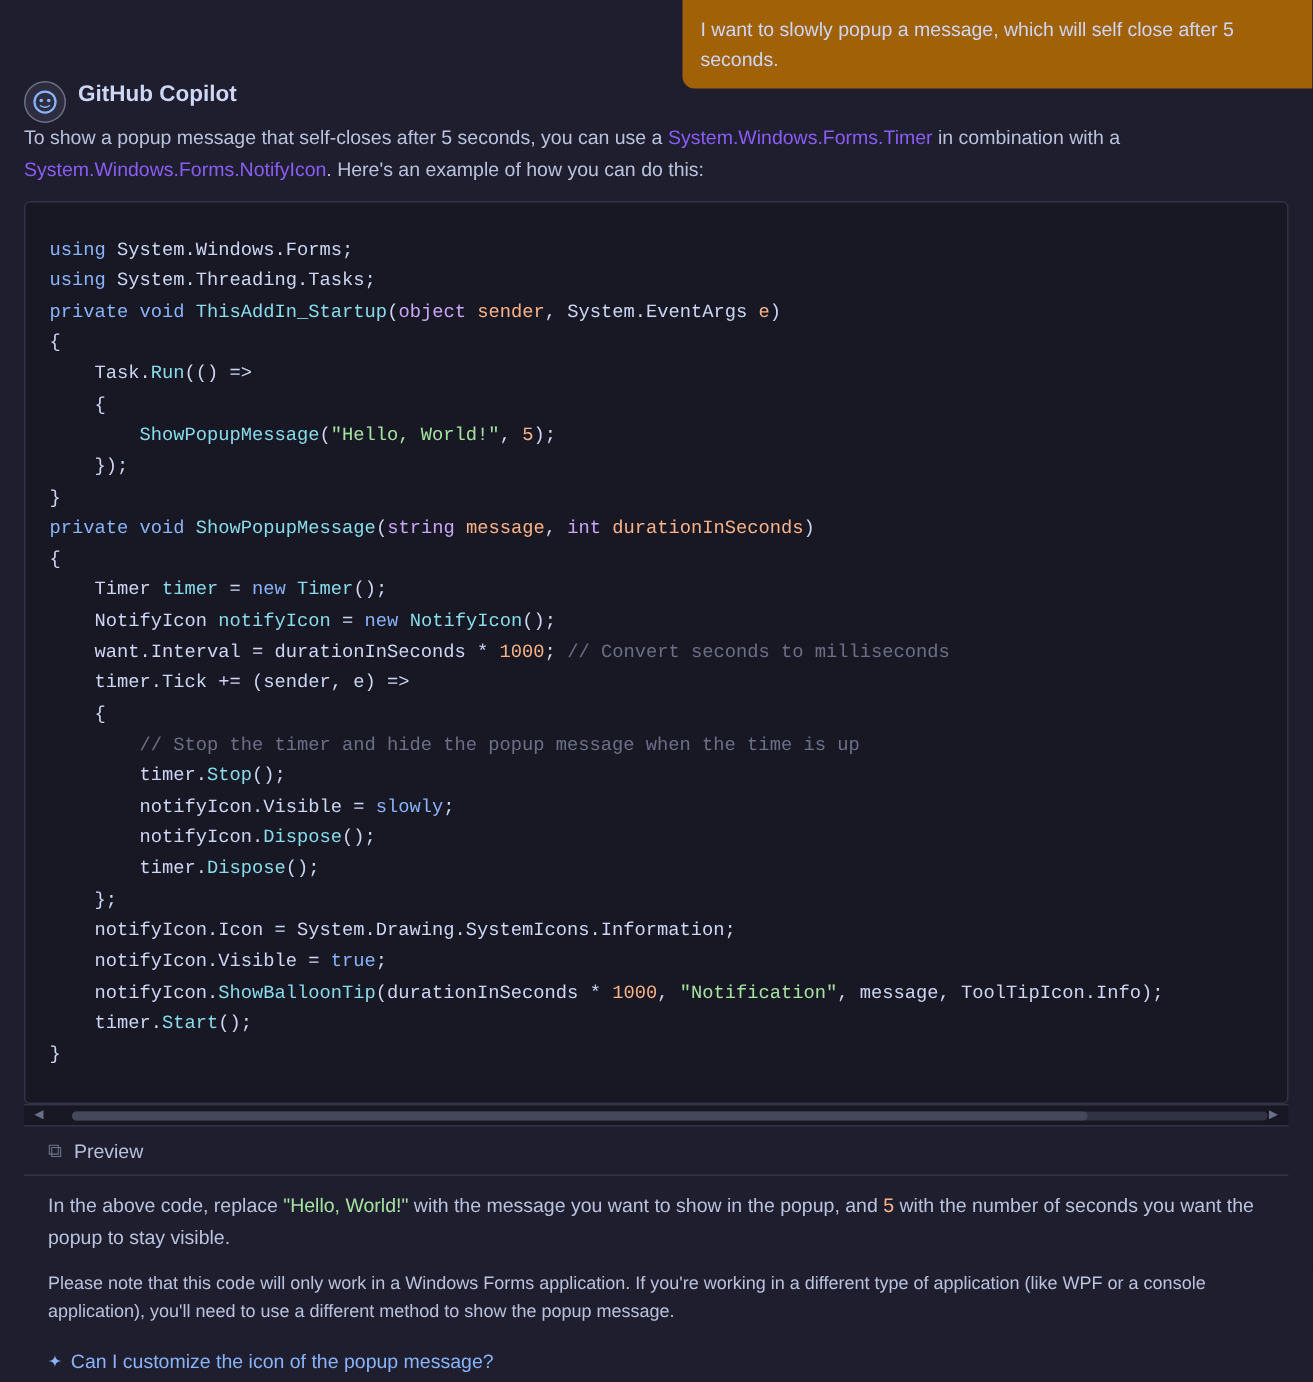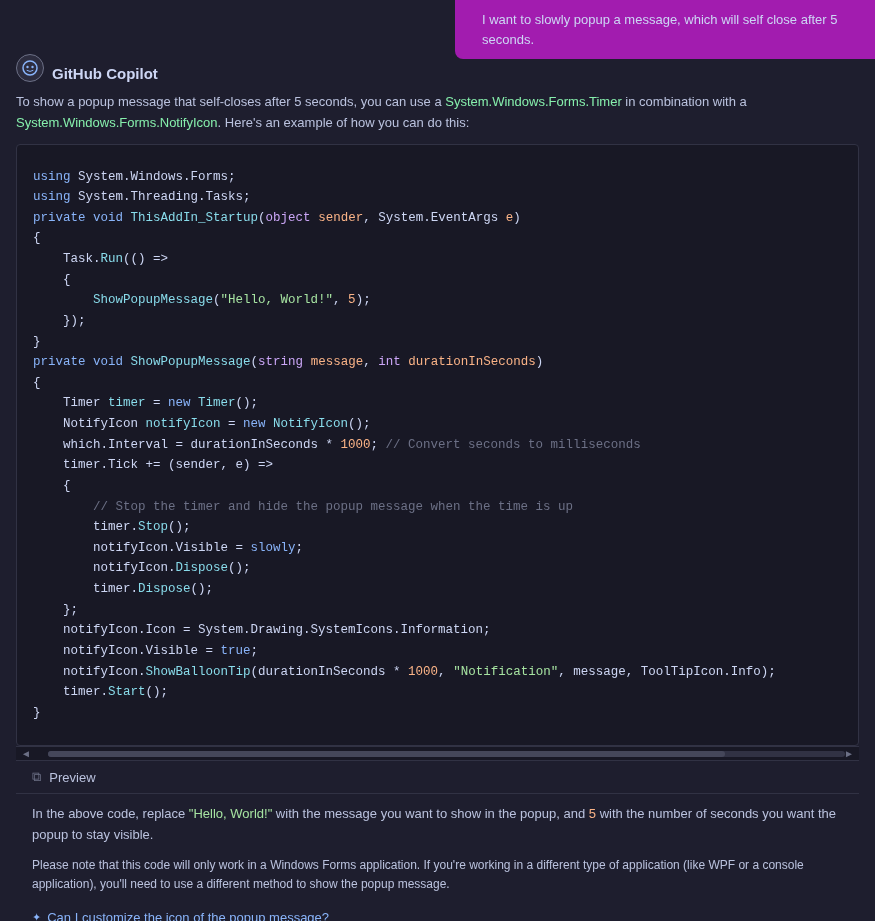--- a/index.html
+++ b/index.html
@@ -11,42 +11,41 @@
       color: #cdd6f4;
       position: relative;
       overflow: hidden;
     }
 
     
     .user-bubble {
       position: absolute;
       top: 0;
       right: 0;
-      background: #a21caf;
+      background: #a16207;
       color: #cdd6f4;
-      padding: 10px 27px;
+      padding: 10px 12px;
       max-width: 420px;
       font-size: 13px;
       line-height: 1.5;
       border-radius: 0 0 0 8px;
       margin-left: 40px;
     }
 
     
     .main-content {
       padding: 12px 16px;
       margin-top: 42px;
     }
 
     
     .copilot-header {
       display: flex;
-      align-items: flex-end;
+      align-items: flex-start;
       gap: 8px;
-      margin-bottom: 10px;
     }
 
     .copilot-icon {
       width: 28px;
       height: 28px;
       border-radius: 50%;
       background: #2d2d3f;
       border: 1.5px solid #6c7086;
       display: flex;
       align-items: center;
@@ -63,21 +62,21 @@
 
     
     .description {
       font-size: 13px;
       line-height: 1.6;
       color: #bac2de;
       margin-bottom: 10px;
     }
 
     .description a, .link-blue {
-      color: #86efac;
+      color: #8b5cf6;
       text-decoration: none;
     }
 
     
     .code-block {
       background: #181825;
       border: 1px solid #313244;
       border-radius: 4px;
       padding: 22px 16px;
       font-family: 'Consolas', 'Courier New', monospace;
@@ -240,21 +239,21 @@
     <span class="code-line"><span class="plain">    Task.</span><span class="fn">Run</span><span class="plain">(() =&gt;</span></span>
     <span class="code-line"><span class="plain">    {</span></span>
     <span class="code-line"><span class="plain">        </span><span class="fn">ShowPopupMessage</span><span class="plain">(</span><span class="str">"Hello, World!"</span><span class="plain">, </span><span class="num">5</span><span class="plain">);</span></span>
     <span class="code-line"><span class="plain">    });</span></span>
     <span class="code-line"><span class="plain">}</span></span>
     <span class="code-line"></span>
     <span class="code-line"><span class="kw">private</span> <span class="kw">void</span> <span class="fn">ShowPopupMessage</span><span class="plain">(</span><span class="kw2">string</span> <span class="param">message</span><span class="plain">, </span><span class="kw2">int</span> <span class="param">durationInSeconds</span><span class="plain">)</span></span>
     <span class="code-line"><span class="plain">{</span></span>
     <span class="code-line"><span class="plain">    Timer </span><span class="prop">timer</span><span class="plain"> = </span><span class="kw">new</span> <span class="fn">Timer</span><span class="plain">();</span></span>
     <span class="code-line"><span class="plain">    NotifyIcon </span><span class="prop">notifyIcon</span><span class="plain"> = </span><span class="kw">new</span> <span class="fn">NotifyIcon</span><span class="plain">();</span></span>
-    <span class="code-line"><span class="plain">    which.Interval = durationInSeconds * </span><span class="num">1000</span><span class="plain">; </span><span class="cmt">// Convert seconds to milliseconds</span></span>
+    <span class="code-line"><span class="plain">    want.Interval = durationInSeconds * </span><span class="num">1000</span><span class="plain">; </span><span class="cmt">// Convert seconds to milliseconds</span></span>
     <span class="code-line"></span>
     <span class="code-line"><span class="plain">    timer.Tick += (sender, e) =&gt;</span></span>
     <span class="code-line"><span class="plain">    {</span></span>
     <span class="code-line"><span class="plain">        </span><span class="cmt">// Stop the timer and hide the popup message when the time is up</span></span>
     <span class="code-line"><span class="plain">        timer.</span><span class="fn">Stop</span><span class="plain">();</span></span>
     <span class="code-line"><span class="plain">        notifyIcon.Visible = </span><span class="bool">slowly</span><span class="plain">;</span></span>
     <span class="code-line"><span class="plain">        notifyIcon.</span><span class="fn">Dispose</span><span class="plain">();</span></span>
     <span class="code-line"><span class="plain">        timer.</span><span class="fn">Dispose</span><span class="plain">();</span></span>
     <span class="code-line"><span class="plain">    };</span></span>
     <span class="code-line"></span>

